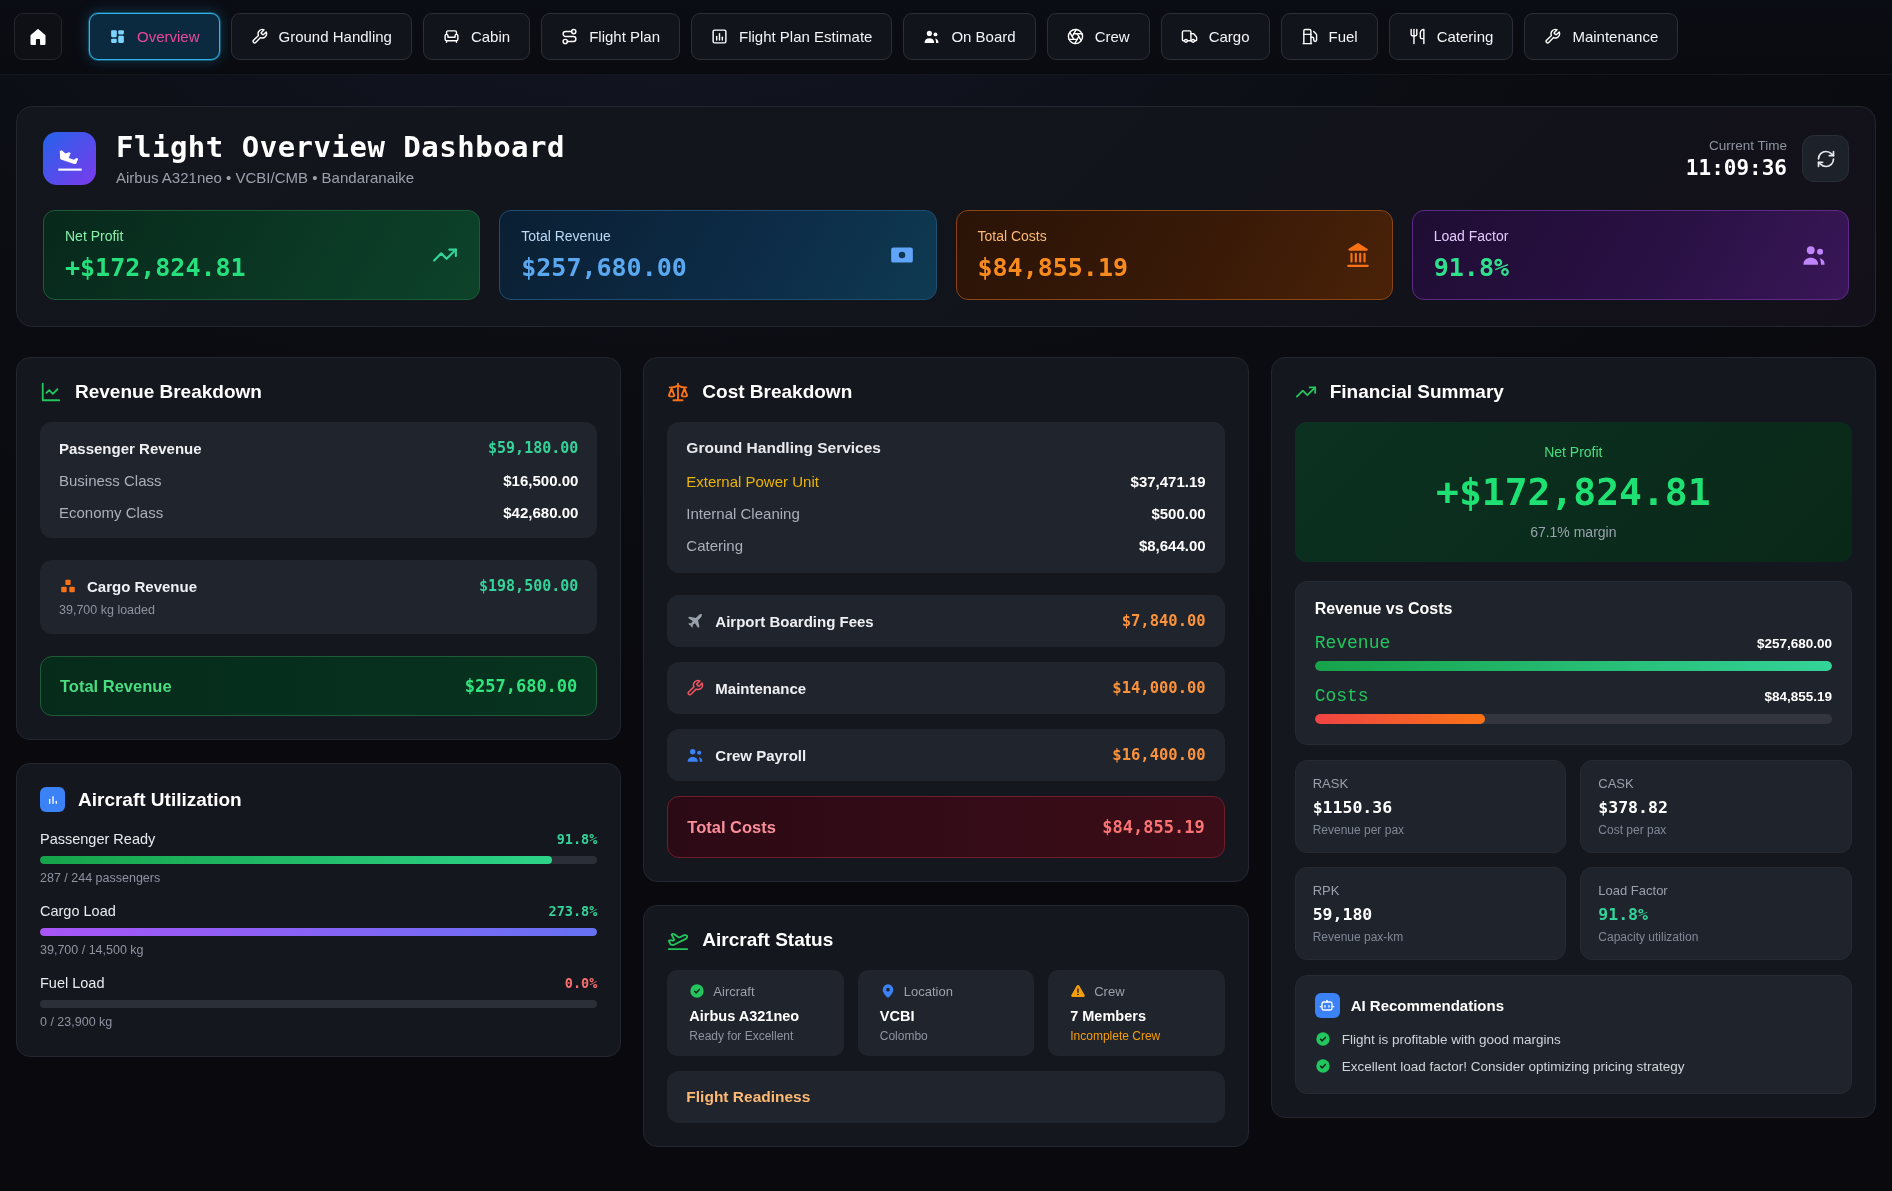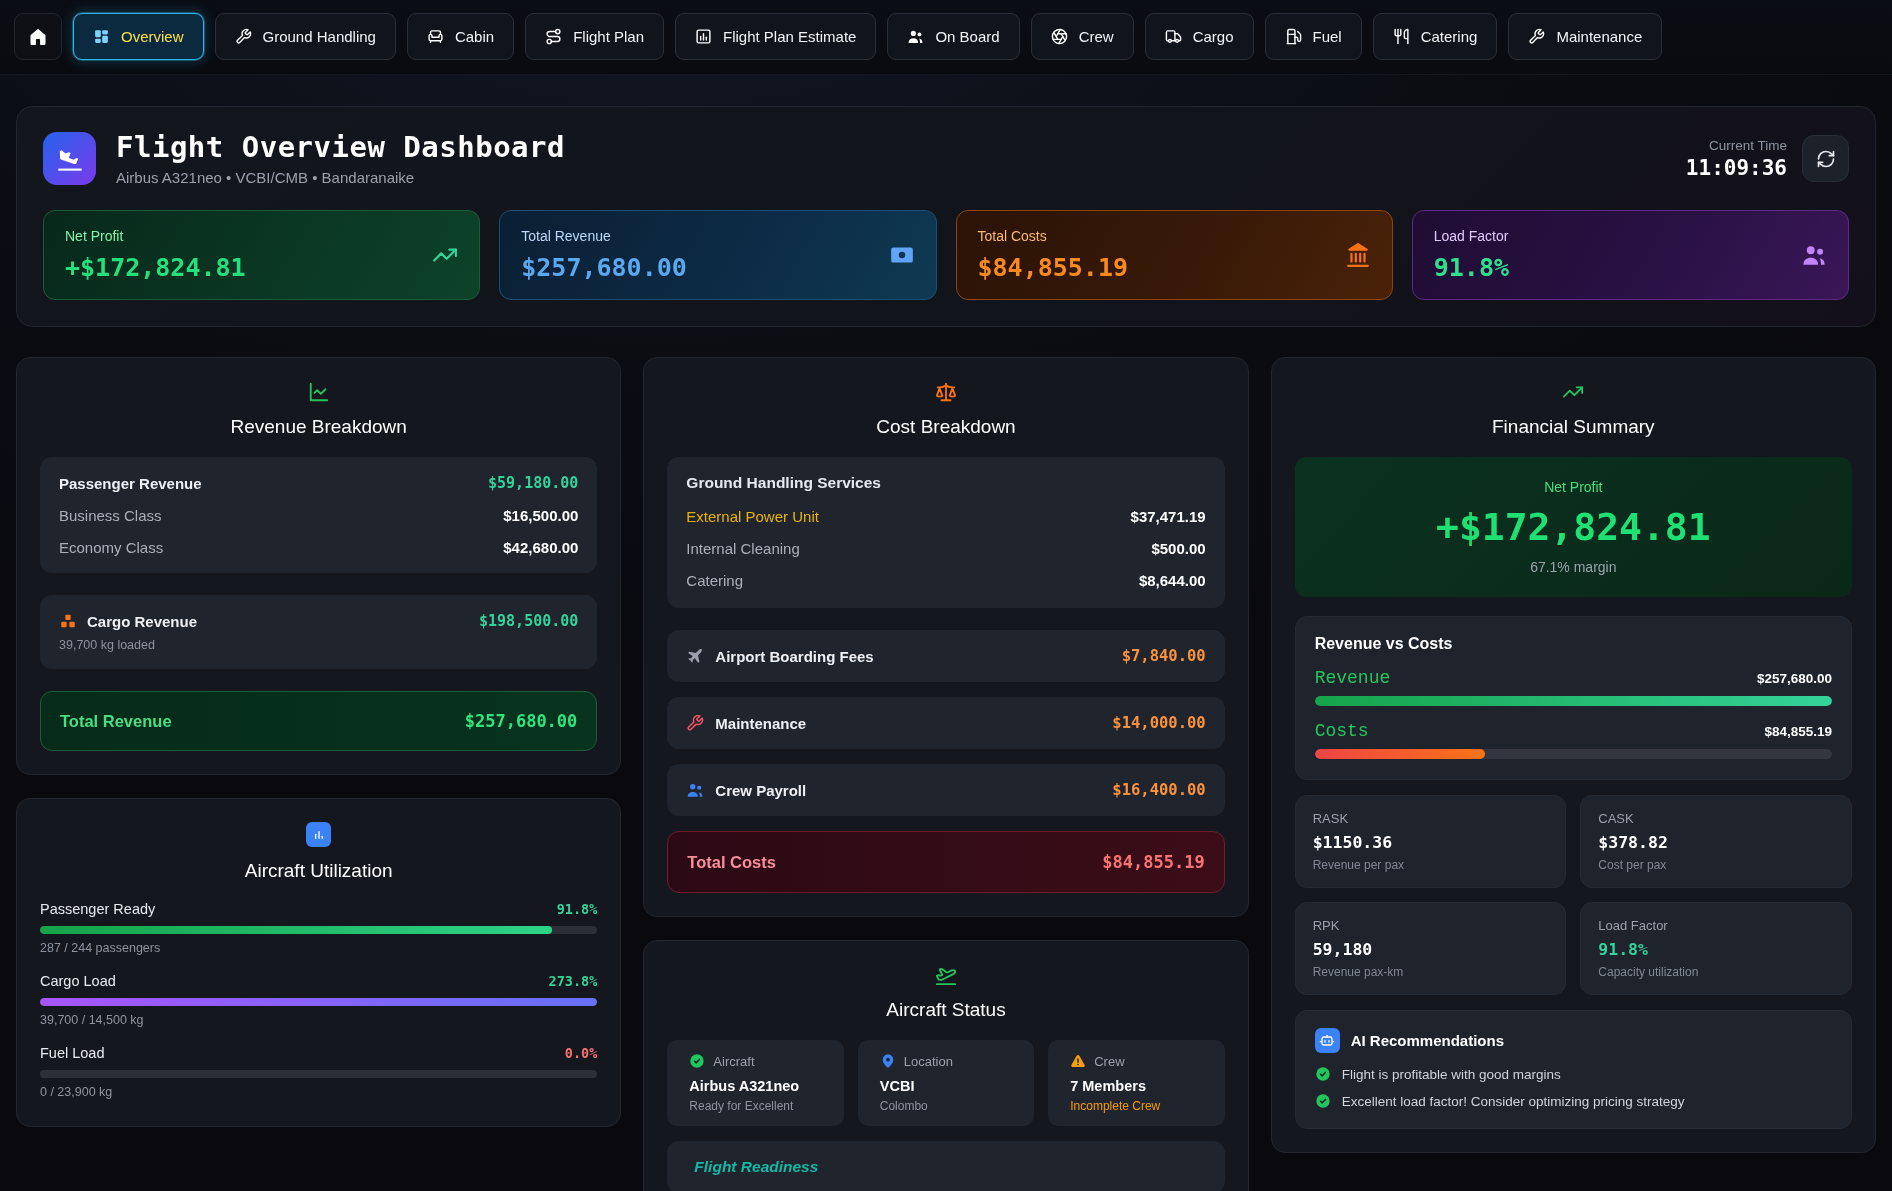--- a/index.html
+++ b/index.html
@@ -20,22 +20,22 @@
   
   .topbar{display:flex;align-items:center;gap:11px;padding:13px 14px 14px;
     background:linear-gradient(180deg,#0b0d14,#0a0b10);border-bottom:1px solid #14161d;}
   .nav-home{width:48px;height:47px;display:flex;align-items:center;justify-content:center;
     background:#0e1016;border:1px solid #23262f;border-radius:9px;color:#fff;cursor:pointer;}
   .nav-tabs{display:flex;gap:11px;align-items:center;}
   .nav-tab{display:flex;align-items:center;gap:11px;height:47px;padding:0 19px;
     background:#12141b;border:1px solid #2b2f3a;border-radius:9px;color:#f2f4f7;
     font-size:15px;font-weight:500;font-family:inherit;cursor:pointer;white-space:nowrap;}
   .nav-tab .ticon{color:#fff;}
-  .nav-tab.active{background:#0b2a3f;border-color:#2fb6e9;color:#fde047;
-    box-shadow:0 0 0 1px rgba(47,182,233,.35), 0 0 14px rgba(28,159,212,.35);}
+  .nav-tab.active{background:#0b2a3f;border-color:#2fb6e9;color:#ec4899;
+    box-shadow:0 0 0 1px rgba(47,182,233,.35), 0 0 14px rgba(28,159,212,.35);margin-left:16px;}
   .nav-tab.active .ticon{color:#7dd3fc;}
 
   
   .header-card{margin:31px 16px 0;background:linear-gradient(135deg,#14161d,#12141b 60%,#13101a);
     border:1px solid #23262f;border-radius:16px;padding:24px 26px 26px;}
   .header-top{display:flex;align-items:center;gap:20px;}
   .logo{width:53px;height:53px;border-radius:14px;flex:none;
     background:linear-gradient(135deg,#2563eb,#7c3aed);display:flex;align-items:center;justify-content:center;color:#fff;}
   .h-title{font-family:"DejaVu Sans Mono",monospace;font-weight:700;font-size:29px;color:#fff;letter-spacing:.5px;line-height:1.15;}
   .h-sub{color:#9aa1ac;font-size:15px;margin-top:5px;}
@@ -56,21 +56,21 @@
   .stat.blue .stat-label{color:#bcd9f7}.stat.blue .stat-value{color:#5aa8f0}.stat.blue .stat-icon{color:#60a5fa}
   .stat.orange{background:linear-gradient(120deg,#2a1306,#3a1a07 60%,#4a2208);border:1px solid #8a4510;}
   .stat.orange .stat-label{color:#fdba74}.stat.orange .stat-value{color:#f98b1e}.stat.orange .stat-icon{color:#f97316}
   .stat.purple{background:linear-gradient(120deg,#1f0d33,#2a1145 60%,#3a1658);border:1px solid #5d2a87;}
   .stat.purple .stat-label{color:#e2c7fb}.stat.purple .stat-value{color:#2fe08c}.stat.purple .stat-icon{color:#c084fc}
 
   
   .main{display:grid;grid-template-columns:1fr 1fr 1fr;gap:22px;padding:0 16px;margin-top:30px;}
   .col{display:flex;flex-direction:column;gap:23px;}
   .panel{background:#15171e;border:1px solid #23262f;border-radius:14px;padding:23px;}
-  .panel-title{display:flex;align-items:center;gap:13px;font-size:19px;font-weight:400;color:#fff;margin-bottom:19px;flex-direction:column;}
+  .panel-title{display:flex;align-items:center;gap:13px;font-size:19px;font-weight:700;color:#fff;margin-bottom:19px;}
   .iconbox-blue{width:25px;height:25px;background:#3b82f6;border-radius:6px;color:#fff;flex:none;
     display:flex;align-items:center;justify-content:center;}
 
   .box{background:#20242c;border-radius:12px;padding:17px 19px;}
   .row{display:flex;justify-content:space-between;align-items:center;}
   .mb14{margin-bottom:22px;}
 
   
   .rev-row{display:flex;justify-content:space-between;align-items:center;margin-bottom:15px;}
   .rev-row:last-child{margin-bottom:0;}
@@ -112,21 +112,21 @@
   .total-costs .lbl{font-weight:700;color:#fb8e9b;font-size:16.5px;}
   .total-costs .val{font-family:"DejaVu Sans Mono",monospace;font-weight:700;color:#fb7473;font-size:17px;}
 
   
   .status-grid{display:grid;grid-template-columns:1fr 1fr 1fr;gap:14px;margin-bottom:15px;}
   .status-card{background:#20242c;border-radius:10px;padding:13px 22px;}
   .sc-head{display:flex;align-items:center;gap:8px;color:#9aa1ac;font-size:13px;margin-bottom:9px;}
   .sc-value{font-weight:700;color:#fff;font-size:14.5px;margin-bottom:5px;}
   .sc-note{font-size:12px;color:#8d94a0;}
   .sc-note.warn{color:#f59e0b;}
-  .readiness{background:#20242c;border-radius:12px;padding:17px 27px;font-weight:700;color:#14b8a6;font-size:15.5px;font-style:italic;}
+  .readiness{background:#20242c;border-radius:12px;padding:17px 19px;font-weight:700;color:#fdba74;font-size:15.5px;}
 
   
   .hero{background:linear-gradient(135deg,#0b3121,#0a2818);border-radius:12px;padding:22px;text-align:center;margin-bottom:19px;}
   .hero-label{color:#4ade80;font-size:14px;margin-bottom:10px;}
   .hero-value{font-family:"DejaVu Sans Mono",monospace;font-weight:700;font-size:38px;color:#1fe173;margin-bottom:10px;}
   .hero-margin{color:#9aa3ad;font-size:14px;}
   .rvc-box{background:#1f232b;border:1px solid #262a33;border-radius:12px;padding:18px 19px;}
   .rvc-title{font-weight:700;color:#fff;font-size:16px;margin-bottom:15px;}
   .rvc-row{display:flex;justify-content:space-between;align-items:center;margin-bottom:8px;}
   .rvc-label{color:#22c55e;font-size:18px;font-family:Liberation Mono, monospace;}

